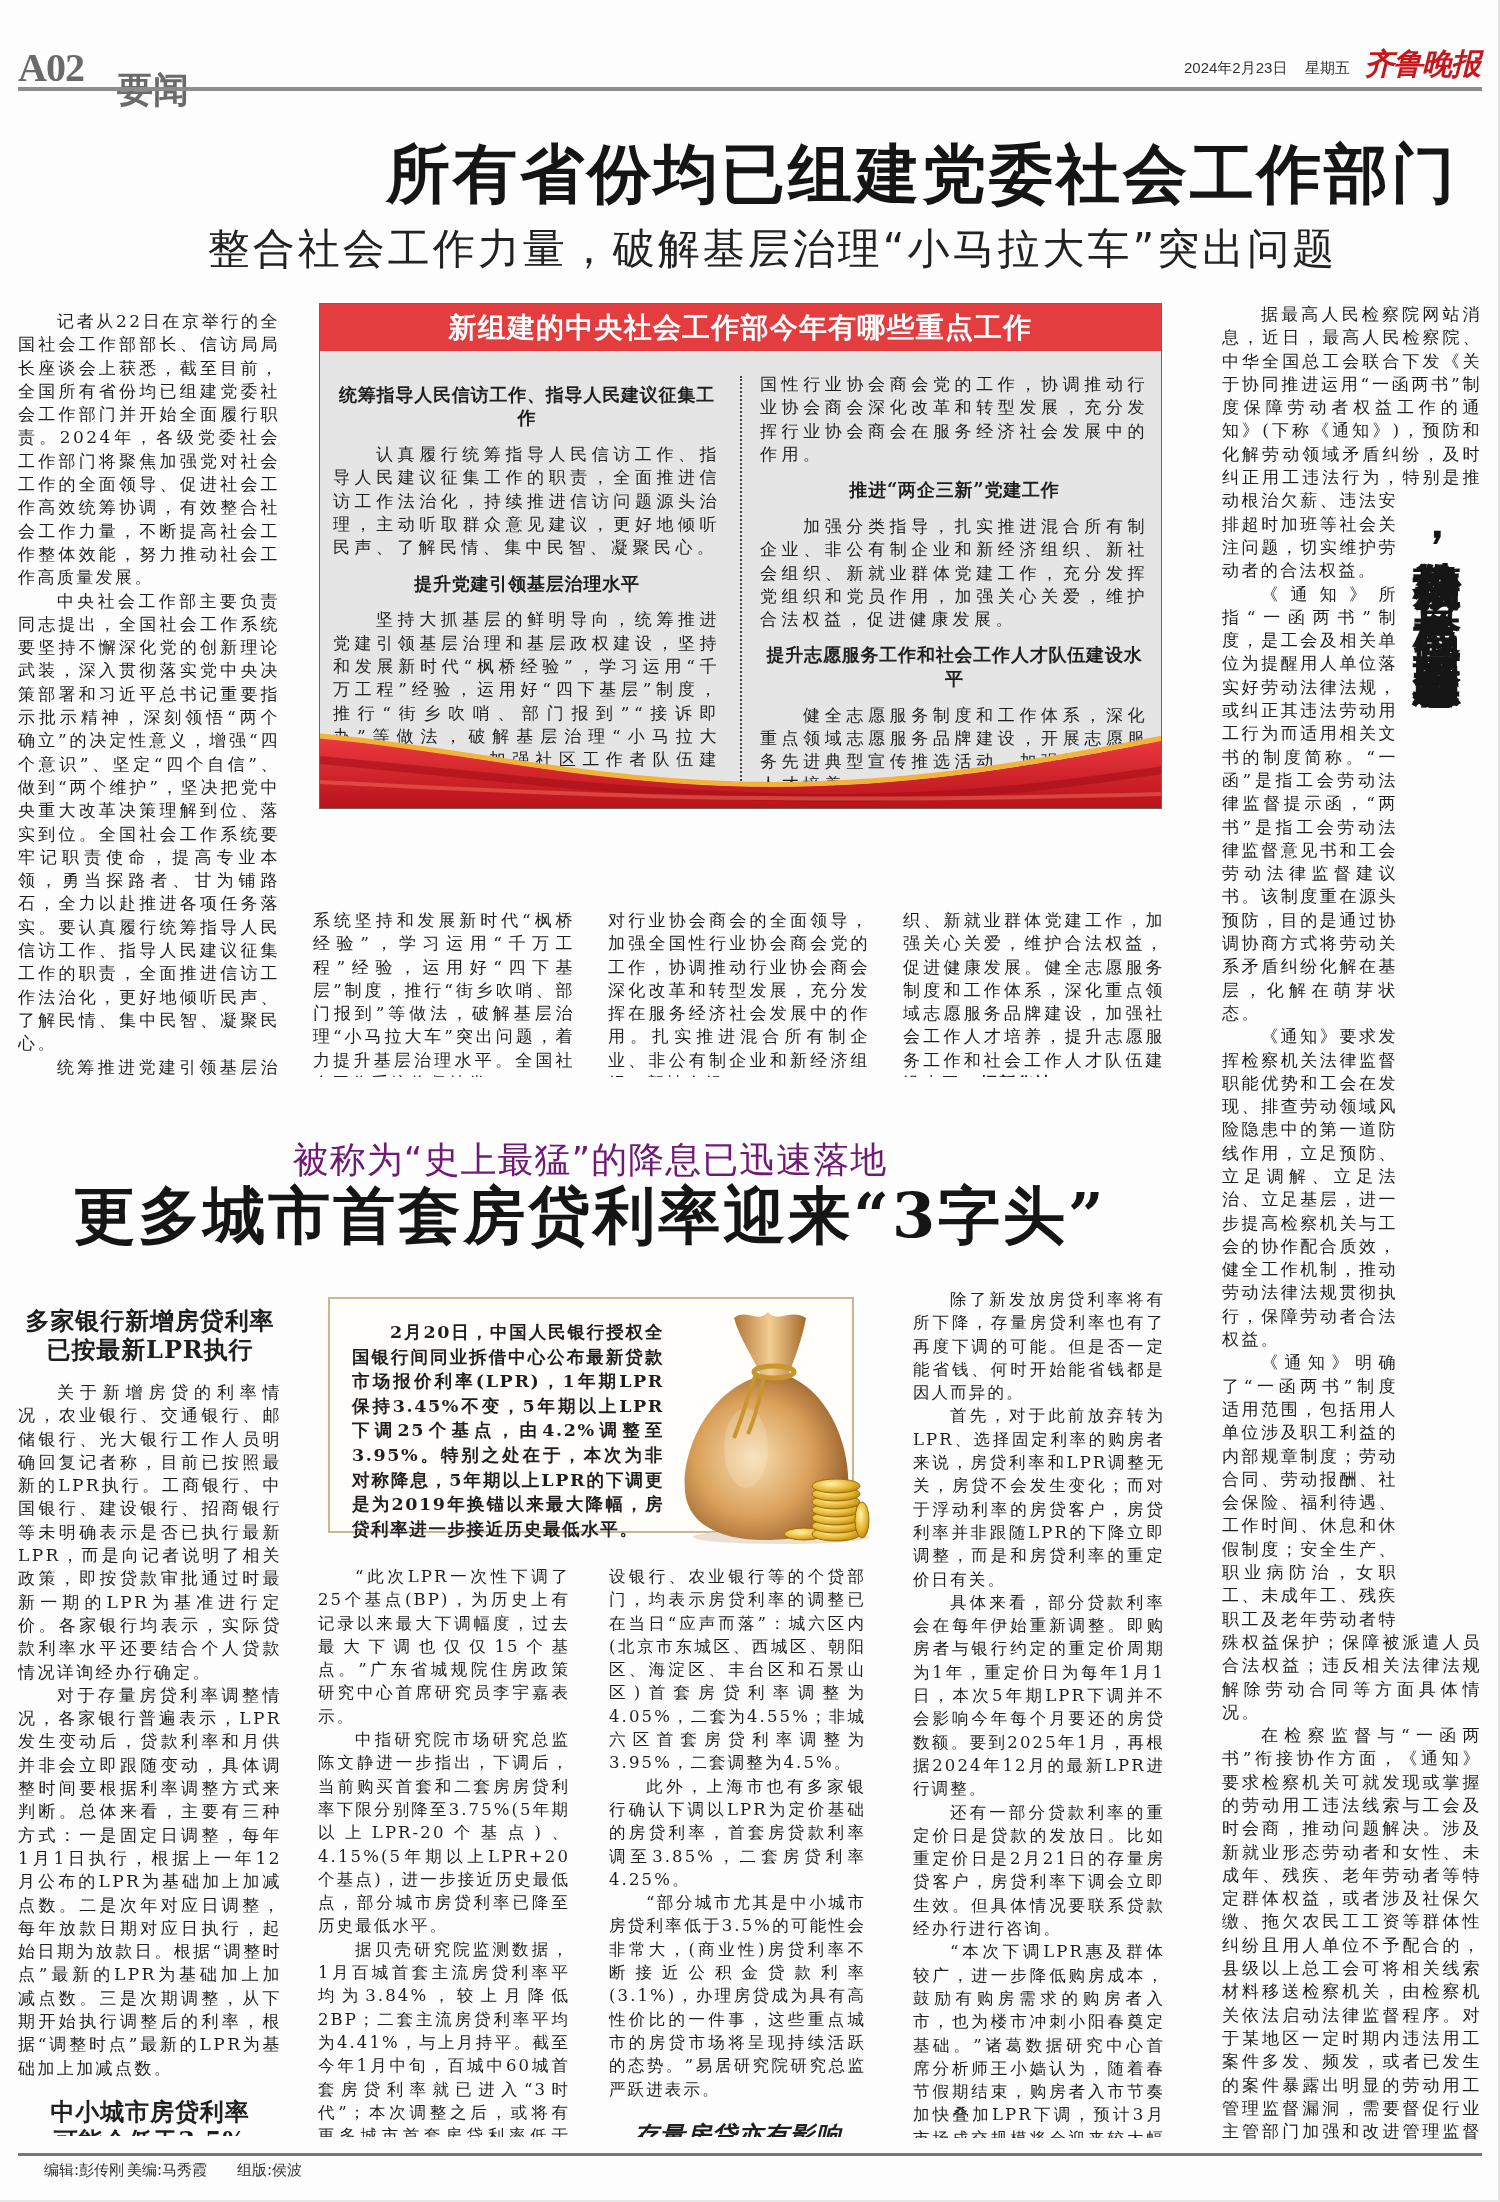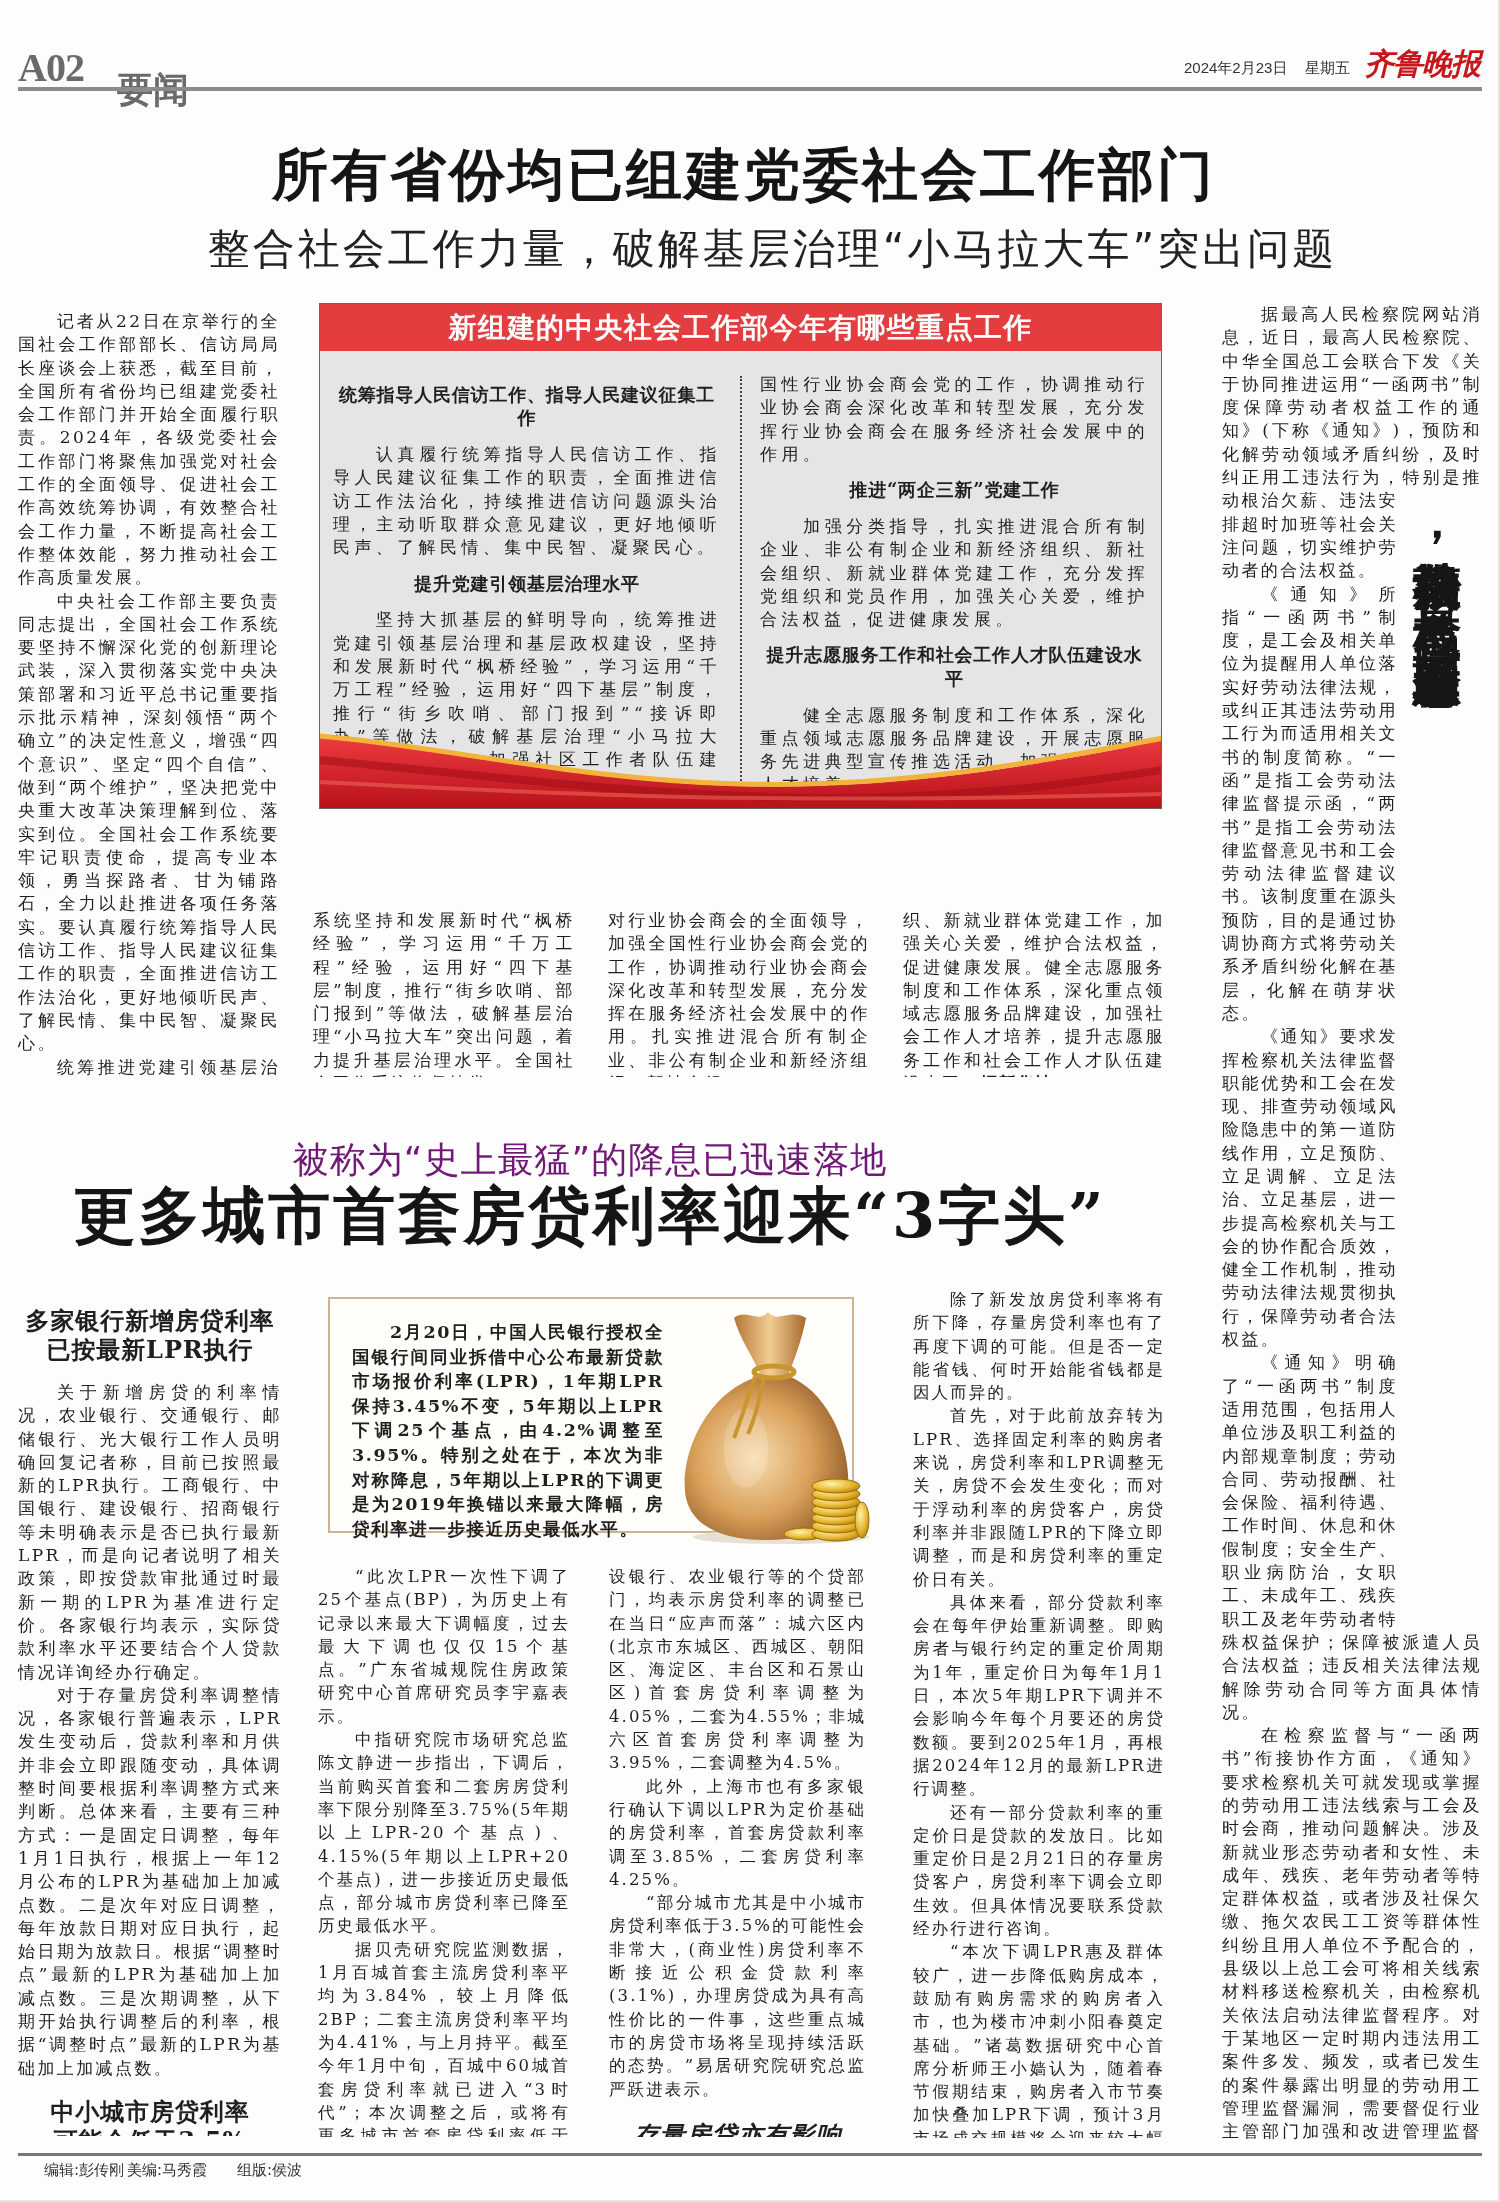--- a/index.html
+++ b/index.html
@@ -19,21 +19,21 @@
 
   
   .hdr-page{left:18px;top:44px;font-size:40px;font-weight:bold;color:#6a6a6a;font-family:"Liberation Serif",serif;letter-spacing:-1px;}
   .hdr-sec{left:117px;top:46px;font-size:36px;font-weight:bold;color:#6a6a6a;font-family:"DejaVu Sans",sans-serif;margin-top:20px;}
   .hdr-date{left:1184px;top:59px;font-size:15px;color:#333;font-family:"Liberation Sans",sans-serif;}
   .hdr-week{left:1305px;top:59px;font-size:15px;color:#333;font-family:"Liberation Sans",sans-serif;}
   .hdr-mast{left:1364px;top:44px;font-size:30px;font-style:italic;font-weight:bold;color:#c8161d;letter-spacing:-1px;font-family:"DejaVu Serif",serif;}
   .hdr-rule{left:18px;top:87px;width:1464px;height:4px;background:#8c8c8c;}
 
   
-  .h1-main{left:30px;top:128px;width:1428px;text-align:center;font-size:56px;line-height:92px;font-weight:900;letter-spacing:3px;color:#151515;}
+  .h1-main{left:30px;top:128px;width:1428px;text-align:right;font-size:64px;line-height:92px;font-weight:900;letter-spacing:3px;color:#151515;}
   .h1-sub{left:200px;top:224px;width:1145px;text-align:center;font-size:42px;line-height:50px;letter-spacing:3px;color:#222;font-family:"DejaVu Sans",sans-serif;font-weight:normal;}
 
   
   .box{left:319px;top:303px;width:843px;height:506px;border:1.5px solid #666;box-sizing:border-box;background:#e5e5e5;overflow:hidden;}
   .box-band{left:0;top:0;width:100%;height:47px;background:#e33d3f;color:#fff;font-size:28px;font-weight:bold;text-align:center;line-height:47px;letter-spacing:1.2px;font-family:"DejaVu Sans",sans-serif;}
   .box-left{left:13px;top:79px;width:388px;}
   .box-right{left:440px;top:69px;width:389px;}
   .box-rule{left:420px;top:72px;height:445px;width:0;border-left:2px dotted #444;}
   .box-h{font-weight:bold;font-size:18px;letter-spacing:0.8px;text-align:center;margin:12px 0 13.5px;line-height:23.3px;}
   .box-h.first{margin-top:0;}

